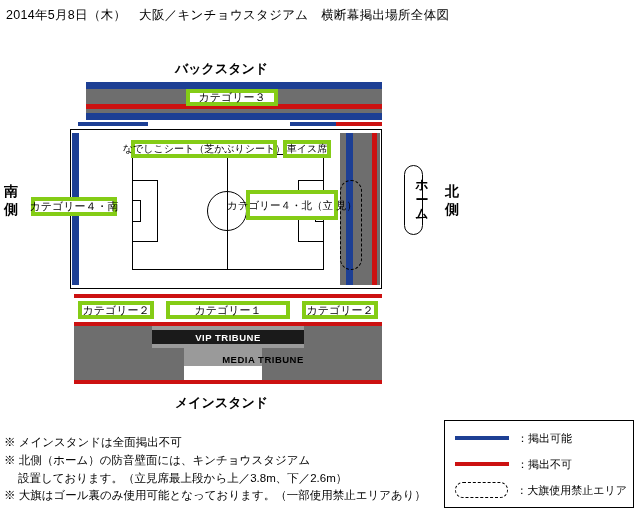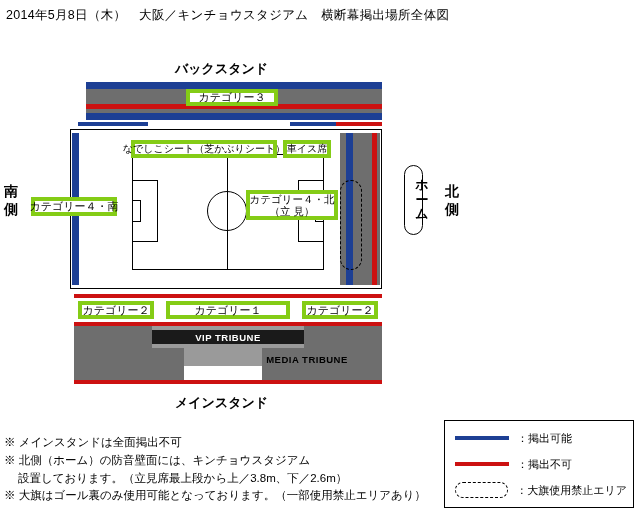--- a/index.html
+++ b/index.html
@@ -114,21 +114,21 @@
     border-radius: 11px;
     box-sizing: border-box;
     background: transparent;
   }
 
   
   #nadeshiko-box { left: 131px; top: 140px; width: 146px; height: 18px; font-size: 10px; }
   #wheelchair-box { left: 283px; top: 140px; width: 48px; height: 18px; font-size: 10px; }
   #cat4-north-box {
     left: 246px; top: 190px; width: 92px; height: 30px;
-    flex-direction: column; font-size: 10.5px;
+    flex-direction: row; font-size: 10.5px;
   }
   #cat4-south-box { left: 31px; top: 197px; width: 86px; height: 19px; font-size: 11px; }
 
   
   #south-label {
     left: 3px; top: 183px; width: 16px;
     font-size: 14px; font-weight: bold; text-align: center; line-height: 1.25;
   }
   #north-label {
     left: 444px; top: 183px; width: 16px;
@@ -160,21 +160,21 @@
     color: #ffffff; font-size: 9.5px; font-weight: bold; letter-spacing: 0.5px;
     display: flex; align-items: center; justify-content: center;
   }
 
   #main-grey-2 { left: 74px; top: 348px; width: 308px; height: 32px; background: #9a9a9a; }
   #main-dark-3 { left: 74px; top: 348px; width: 110px; height: 32px; background: #6e6e6e; }
   #main-dark-4 { left: 262px; top: 348px; width: 120px; height: 32px; background: #6e6e6e; }
   #media-text {
     left: 184px; top: 352px; width: 158px; height: 14px;
     font-size: 9.5px; font-weight: bold; letter-spacing: 0.5px;
-    display: flex; align-items: center; justify-content: center; padding-left: 44px;
+    display: flex; align-items: center; justify-content: center;
   }
   #main-white-notch { left: 184px; top: 366px; width: 78px; height: 14px; background: #ffffff; }
   #main-red-bottom { left: 74px; top: 380px; width: 308px; height: 4px; background: #cc1111; }
 
   #mainstand-title { left: 175px; top: 394px; font-size: 13px; font-weight: bold; }
 
   
   #notes {
     left: 4px; top: 434px; width: 420px;
     font-size: 11.5px; line-height: 1.55;

